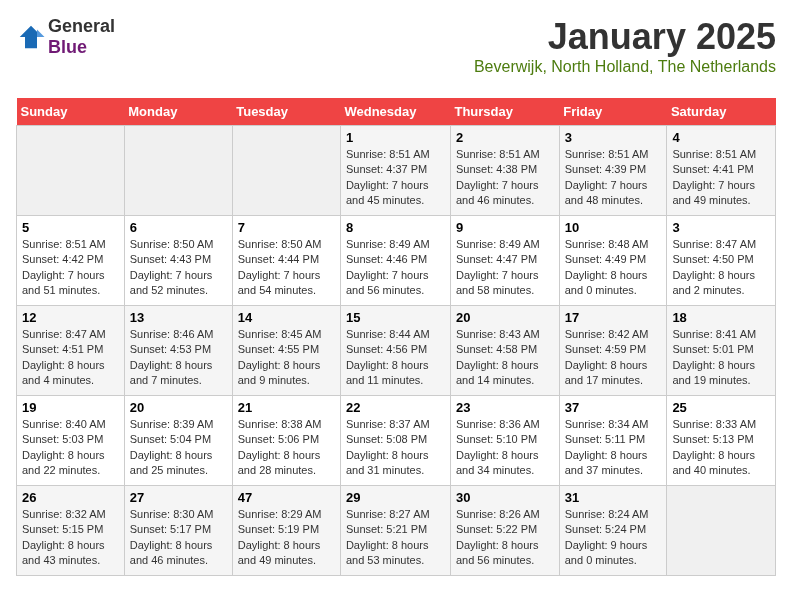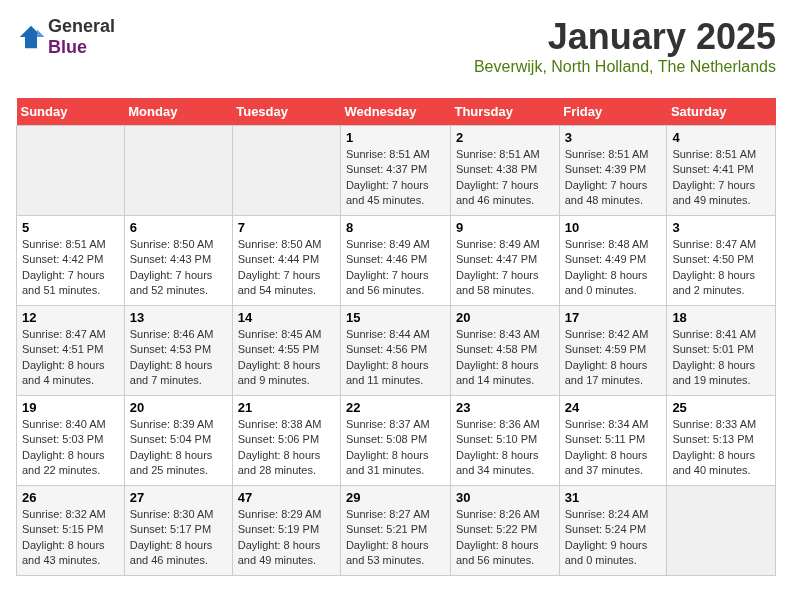--- a/index.html
+++ b/index.html
@@ -277,21 +277,21 @@
 and 31 minutes.</div>
         </td>
         <td>
           <span class="day-number">23</span>
           <div class="day-info" style="white-space: pre-line;">Sunrise: 8:36 AM
 Sunset: 5:10 PM
 Daylight: 8 hours
 and 34 minutes.</div>
         </td>
         <td>
-          <span class="day-number">24</span>
+          <span class="day-number">37</span>
           <div class="day-info" style="white-space: pre-line;">Sunrise: 8:34 AM
 Sunset: 5:11 PM
 Daylight: 8 hours
 and 37 minutes.</div>
         </td>
         <td>
           <span class="day-number">25</span>
           <div class="day-info" style="white-space: pre-line;">Sunrise: 8:33 AM
 Sunset: 5:13 PM
 Daylight: 8 hours

